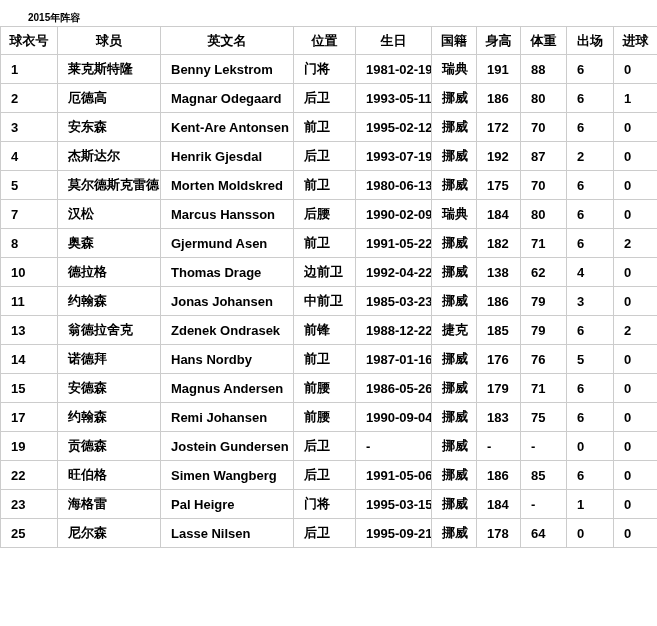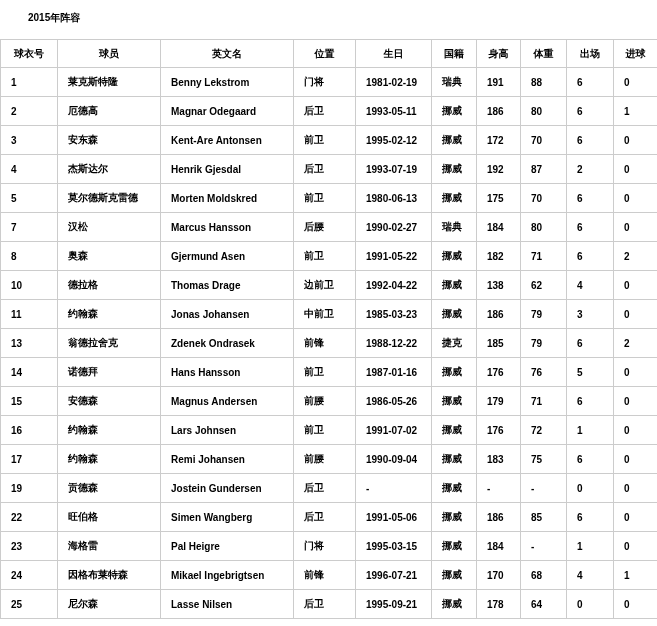--- a/index.html
+++ b/index.html
@@ -19,22 +19,21 @@
     font-size: 10px;
     font-weight: bold;
     line-height: 17px;
     margin: 9px 0 0 28px;
     color: #000000;
   }
   table.roster {
     border-collapse: collapse;
     table-layout: fixed;
     width: 657px;
-    margin-top: 13px;
-    font-size: 10px;
+    font-size: 13px;
   }
   table.roster th,
   table.roster td {
     border: 1px solid #cccccc;
     font-weight: bold;
     color: #000000;
     overflow: hidden;
     white-space: nowrap;
     vertical-align: middle;
     box-sizing: border-box;
@@ -152,21 +151,21 @@
           <td>175</td>
           <td>70</td>
           <td>6</td>
           <td>0</td>
         </tr>
         <tr>
           <td>7</td>
           <td>汉松</td>
           <td>Marcus Hansson</td>
           <td>后腰</td>
-          <td>1990-02-27</td>
+          <td>1990-02-09</td>
           <td>瑞典</td>
           <td>184</td>
           <td>80</td>
           <td>6</td>
           <td>0</td>
         </tr>
         <tr>
           <td>8</td>
           <td>奥森</td>
           <td>Gjermund Asen</td>
@@ -210,21 +209,21 @@
           <td>1988-12-22</td>
           <td>捷克</td>
           <td>185</td>
           <td>79</td>
           <td>6</td>
           <td>2</td>
         </tr>
         <tr>
           <td>14</td>
           <td>诺德拜</td>
-          <td>Hans Hansson</td>
+          <td>Hans Nordby</td>
           <td>前卫</td>
           <td>1987-01-16</td>
           <td>挪威</td>
           <td>176</td>
           <td>76</td>
           <td>5</td>
           <td>0</td>
         </tr>
         <tr>
           <td>15</td>
@@ -232,32 +231,20 @@
           <td>Magnus Andersen</td>
           <td>前腰</td>
           <td>1986-05-26</td>
           <td>挪威</td>
           <td>179</td>
           <td>71</td>
           <td>6</td>
           <td>0</td>
         </tr>
         <tr>
-          <td>16</td>
-          <td>约翰森</td>
-          <td>Lars Johnsen</td>
-          <td>前卫</td>
-          <td>1991-07-02</td>
-          <td>挪威</td>
-          <td>176</td>
-          <td>72</td>
-          <td>1</td>
-          <td>0</td>
-        </tr>
-        <tr>
           <td>17</td>
           <td>约翰森</td>
           <td>Remi Johansen</td>
           <td>前腰</td>
           <td>1990-09-04</td>
           <td>挪威</td>
           <td>183</td>
           <td>75</td>
           <td>6</td>
           <td>0</td>
@@ -292,32 +279,20 @@
           <td>Pal Heigre</td>
           <td>门将</td>
           <td>1995-03-15</td>
           <td>挪威</td>
           <td>184</td>
           <td>-</td>
           <td>1</td>
           <td>0</td>
         </tr>
         <tr>
-          <td>24</td>
-          <td>因格布莱特森</td>
-          <td>Mikael Ingebrigtsen</td>
-          <td>前锋</td>
-          <td>1996-07-21</td>
-          <td>挪威</td>
-          <td>170</td>
-          <td>68</td>
-          <td>4</td>
-          <td>1</td>
-        </tr>
-        <tr>
           <td>25</td>
           <td>尼尔森</td>
           <td>Lasse Nilsen</td>
           <td>后卫</td>
           <td>1995-09-21</td>
           <td>挪威</td>
           <td>178</td>
           <td>64</td>
           <td>0</td>
           <td>0</td>

